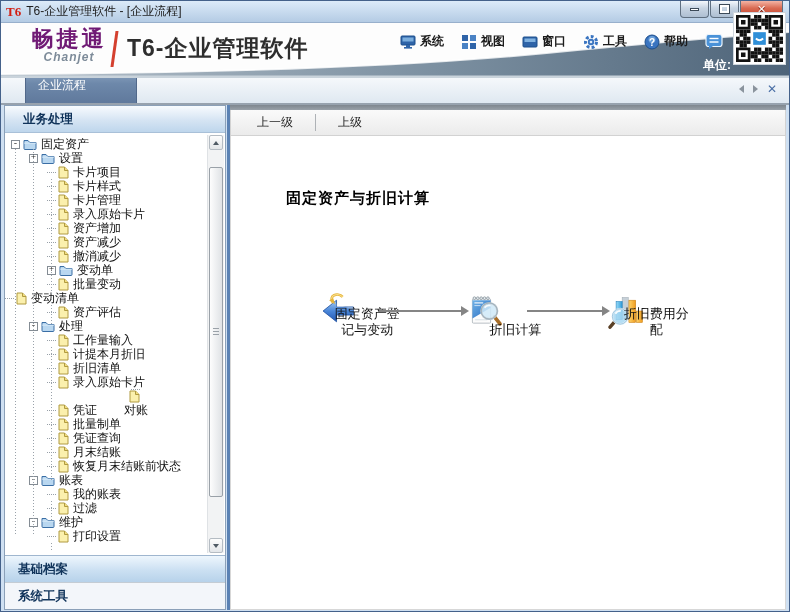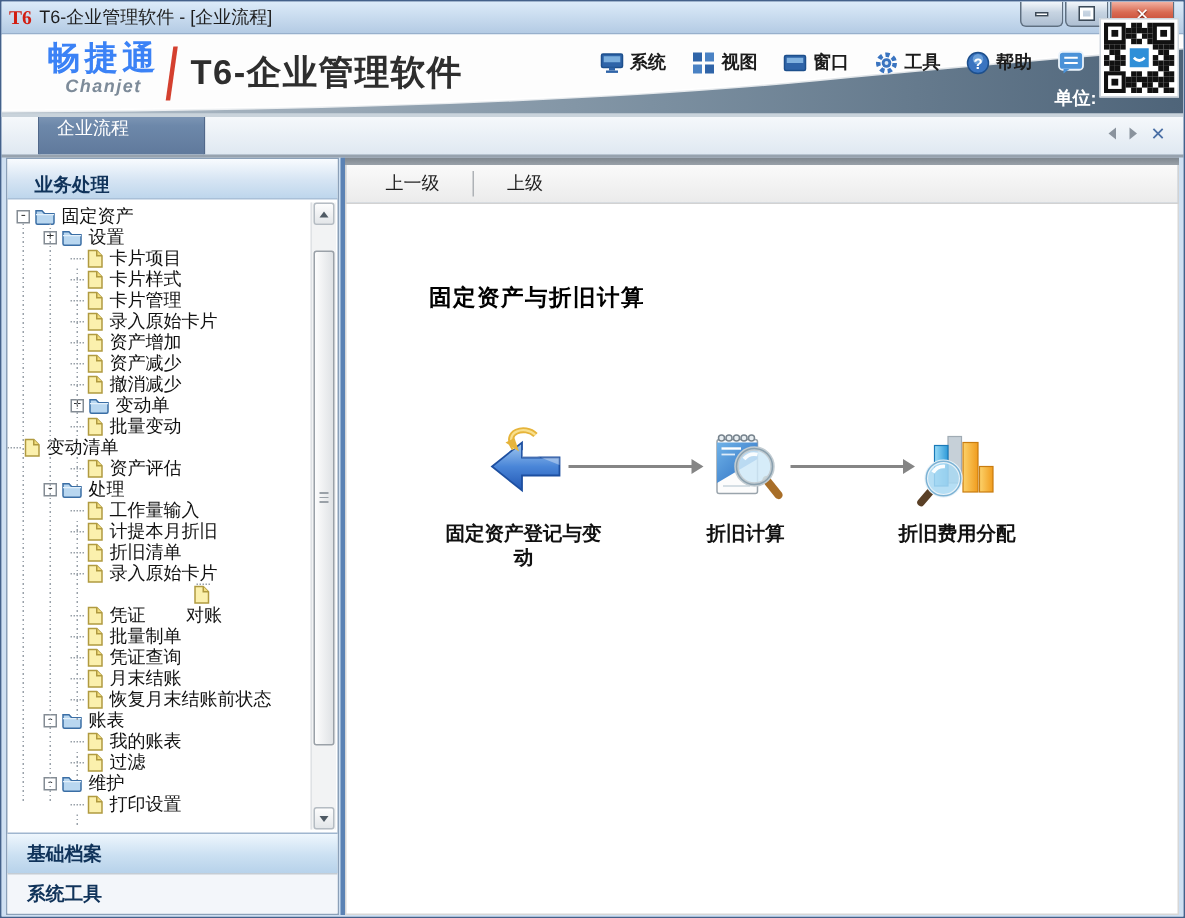--- a/index.html
+++ b/index.html
@@ -19,21 +19,21 @@
           background:linear-gradient(#f4f8fc,#c7d4e2 45%,#aebfd2); margin-left:1px; cursor:default; }
   .wbtn.close { width:43px; background:linear-gradient(#f4b4a4,#d96a52 45%,#c0402c); }
   .glyph-min { width:9px; height:3px; background:#fff; border:1px solid #3c4a58; }
   .glyph-max { width:9px; height:8px; border:2px solid #fff; outline:1px solid #3c4a58; background:transparent; }
   .glyph-close { color:#fff; font-size:11px; font-weight:bold; text-shadow:0 1px 1px #5a1008; }
 
   
   .banner { height:55px; background:#fdfdfd; position:relative; overflow:visible; z-index:5; }
   .swoosh { position:absolute; inset:0; width:100%; height:100%; }
   .logo-block { position:absolute; left:20px; top:4px; z-index:3; width:96px; text-align:center; }
-  .logo-cn { color:#3b82f6; font-weight:bold; font-size:22px; letter-spacing:3px; line-height:24px; }
+  .logo-cn { color:#701a75; font-weight:bold; font-size:22px; letter-spacing:3px; line-height:24px; }
   .logo-en { color:#7d8b99; font-weight:bold; font-style:italic; font-size:12px; letter-spacing:1px; line-height:12px; }
   .logo-divider { position:absolute; left:112px; top:8px; width:3px; height:36px; background:#d4402f; transform:skewX(-8deg); z-index:3; }
   .product-title { position:absolute; left:126px; top:10px; font-size:23px; font-weight:bold; color:#2e2e2e; letter-spacing:1px; z-index:3; }
   .menu-row { position:absolute; top:10px; right:66px; display:flex; align-items:center; gap:17px; z-index:4; }
   .menu-item { display:flex; align-items:center; gap:4px; font-size:12px; font-weight:bold; color:#1c1c1c; cursor:default; }
   .unit-label { position:absolute; top:34px; right:58px; color:#fff; font-size:12px; font-weight:bold; z-index:4; }
   .qr { position:absolute; top:11px; right:3px; width:53px; height:53px; background:#fff; border:1px solid #cfd6dd; padding:2px; z-index:9; }
 
   
   .tabstrip { height:27px; background:linear-gradient(#f5f8fb,#dfe8f1); position:relative;
@@ -45,21 +45,21 @@
   .tnav-arrow { width:0; height:0; border-top:4px solid transparent; border-bottom:4px solid transparent; }
   .tnav-left { border-right:5px solid #8a939d; }
   .tnav-right { border-left:5px solid #8a939d; }
   .tnav-close { color:#4a6fa5; font-size:12px; font-weight:bold; line-height:10px; }
 
   
   .body-wrap { height:508px; padding:0 3px 3px 3px; background:#cfe0f2; display:flex; }
   .sidebar { width:222px; background:#fff; border:1px solid #8ba0b8; display:flex; flex-direction:column; }
   .panel-header { height:27px; background:linear-gradient(#f8fbfe,#d5e4f3 55%,#bed6ec);
                   border-bottom:1px solid #a9c0d8; font-size:12.5px; font-weight:bold; color:#10335a;
-                  display:flex; align-items:flex-end; padding-left:18px; flex:0 0 auto; }
+                  display:flex; align-items:center; padding-left:18px; flex:0 0 auto; }
   .tree { flex:1 1 auto; position:relative; overflow:hidden; padding-top:4px; font-size:12px; color:#111; }
   .trow { height:14px; display:flex; align-items:center; white-space:nowrap; cursor:default; }
   .tgl { width:9px; height:9px; border:1px solid #848c94; background:#fff; font-size:9px; line-height:7px;
          text-align:center; color:#333; margin-right:3px; flex:0 0 auto; font-family:"Liberation Mono","DejaVu Sans Mono",monospace; }
   .conn { width:9px; border-top:1px dotted #98a0a8; margin-right:2px; flex:0 0 auto; }
   .ticn { display:flex; align-items:center; margin-right:4px; flex:0 0 auto; }
   .tlbl { line-height:14px; }
   .vg { position:absolute; width:1px; background-image:repeating-linear-gradient(to bottom,#9aa2aa 0 1px,transparent 1px 3px); }
   .vg-a  { left:10px; top:16px;  height:387px; }
   .vg-b1 { left:28px; top:16px;  height:387px; }
@@ -92,21 +92,21 @@
   .main-topstrip { height:5px; background:linear-gradient(#7e868e,#99a1a9); }
   .toolbar { height:26px; background:linear-gradient(#fafafa,#ebebeb); border:1px solid #d2d2d2; border-top:none;
              display:flex; align-items:center; }
   .tbtn { font-size:12px; color:#1e1e1e; padding:0 6px; cursor:default; }
   .tbtn:first-of-type { margin-left:20px; }
   .tsep { width:1px; height:17px; background:#aeb2b6; margin:0 16px; }
   .content { flex:1 1 auto; background:#fff; position:relative; border:1px solid #d7d7d7; border-top:none; }
   .heading { position:absolute; left:55px; top:53px; font-size:15px; font-weight:bold; color:#000; letter-spacing:1px; }
 
   .flow { position:absolute; left:88px; top:148px; display:flex; align-items:flex-start; }
-  .step { width:60px; display:flex; flex-direction:column; align-items:center;font-weight:bold; }
+  .step { width:60px; display:flex; flex-direction:row; align-items:flex-end; }
   .step-icon { width:54px; height:54px; }
   .step-label { margin:10px -26px 0; width:112px; text-align:center; font-size:13px; line-height:16px; color:#111; }
   .flow-arrow { height:2px; background:#858585; margin-top:26px; position:relative; }
   .fa1 { width:88px; } .fa2 { width:81px; }
   .flow-arrow::after { content:''; position:absolute; right:-2px; top:-4px;
                        border-left:8px solid #858585; border-top:5px solid transparent; border-bottom:5px solid transparent; }
 </style>
 </head>
 <body>
 

